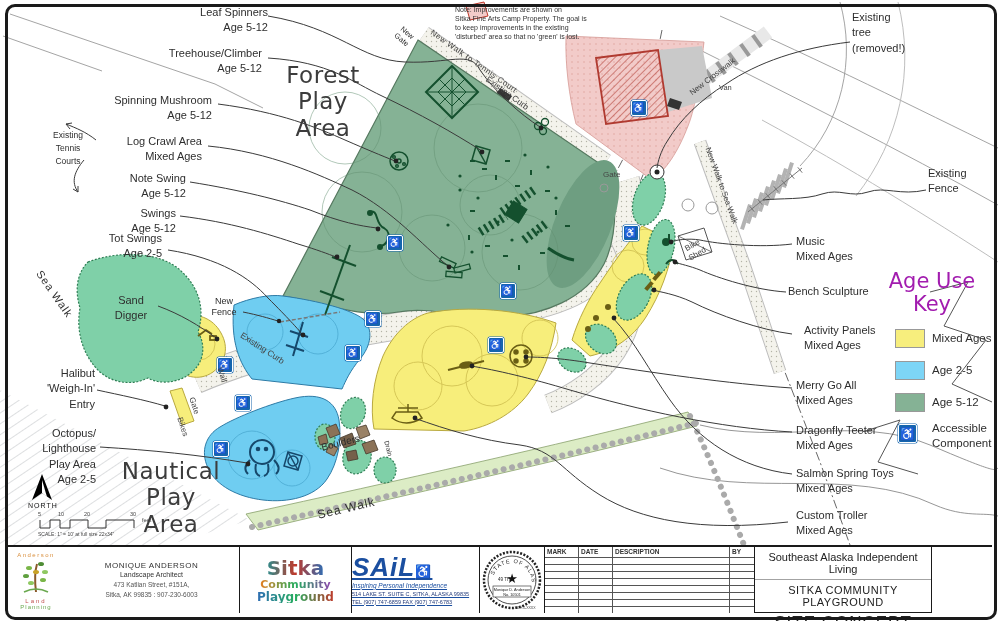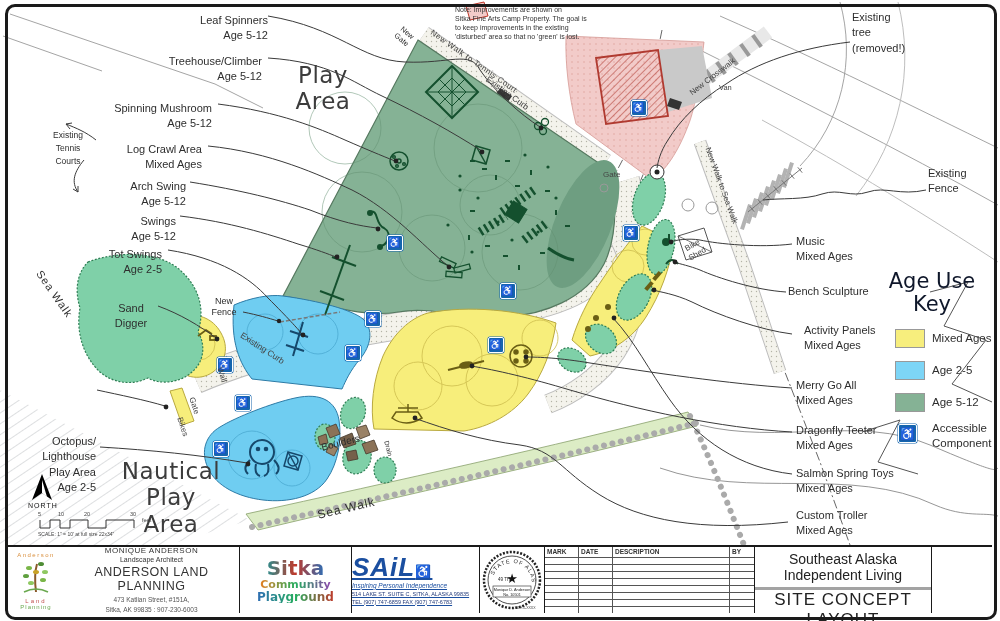--- a/index.html
+++ b/index.html
@@ -1,31 +1,31 @@
 <!DOCTYPE html>
 <html><head>
 <meta charset="utf-8">
 <style>
   html,body{margin:0;padding:0;background:#fff;}
   #sheet{position:relative;width:1000px;height:621px;background:#fff;font-family:"Liberation Sans",sans-serif;overflow:hidden;}
   #border{position:absolute;left:5px;top:4px;width:986px;height:610px;border:3px solid #1a1a1a;border-radius:10px;pointer-events:none;z-index:5;}
   #map{position:absolute;left:0;top:0;z-index:1;}
   .lbl{position:absolute;color:#2e2e2e;z-index:3;}
   .lbl span{display:block;}
-  .fl{text-align:right;font-size:11px;line-height:1.4;margin-top:8px;}
+  .fl{text-align:right;font-size:11px;line-height:1.4;}
   .fr{text-align:left;font-size:11px;line-height:1.4;}
   .title-lg{font-family:"DejaVu Sans",sans-serif;font-size:23px;line-height:1.15;letter-spacing:.5px;color:#3c3c3c;text-align:center;}
   .rot{transform-origin:left top;white-space:nowrap;}
   .tiny{font-size:8px;color:#444;}
   .acc{position:absolute;width:14px;height:14px;background:#1565ae;border:1px solid #fff;border-radius:2px;color:#fff;z-index:2;
        display:flex;align-items:center;justify-content:center;box-shadow:0 0 0 .5px #1565ae;}
   .acc::after{content:"♿";font-size:10px;line-height:1;}
   .note{font-size:7px;line-height:1.3;color:#333;width:160px;}
   
-  .legend-title{font-family:"DejaVu Sans",sans-serif;font-size:21px;line-height:1.1;color:#0f172a;text-align:center;}
+  .legend-title{font-family:"DejaVu Sans",sans-serif;font-size:21px;line-height:1.1;color:#a21caf;text-align:center;}
   .sw{position:absolute;width:28px;height:17px;border:.5px solid #999;}
   .legend-label{position:absolute;font-size:11.5px;color:#2e2e2e;line-height:1.3;}
   .acc-lg{width:17px;height:17px;}
   .acc-lg::after{font-size:12px;}
   
   #tblock{position:absolute;left:8px;top:545px;width:984px;height:66px;display:flex;z-index:4;background:#fff;border-top:2px solid #1a1a1a;font-family:"Liberation Sans",sans-serif;}
   .tb{border-right:1.5px solid #1a1a1a;height:100%;box-sizing:border-box;position:relative;}
   .and{width:232px;display:flex;align-items:center;}
   .and .txt{flex:1;text-align:center;color:#333;}
   .and .person{font-size:8px;letter-spacing:.5px;}
@@ -44,21 +44,21 @@
   .sail .big{font-size:26px;font-weight:bold;font-style:italic;letter-spacing:1px;line-height:1;}
   .sail .big .wc{font-size:13px;font-style:normal;}
   .sail .tag{font-size:6.5px;font-style:italic;margin:2px 0;}
   .sail .adr{font-size:5.5px;color:#223a7a;line-height:1.4;}
   .sealc{width:65px;display:flex;align-items:center;justify-content:center;}
   .rev{width:210px;display:flex;flex-direction:column;font-size:6.5px;color:#333;}
   .rev .r{display:flex;border-bottom:.5px solid #555;flex:1;}
   .rev .c{border-right:.5px solid #555;padding:1px 2px;box-sizing:border-box;}
   .rev .c1{width:34px;}.rev .c2{width:34px;}.rev .c3{flex:1;}.rev .c4{width:24px;border-right:none;}
   .proj{width:177px;display:flex;flex-direction:column;text-align:center;color:#222;}
-  .proj .client{font-size:14px;padding:4px 2px;border-bottom:3px solid #a3a3a3;}
+  .proj .client{font-size:11px;padding:4px 2px;border-bottom:1px solid #a3a3a3;}
   .proj .pname{font-size:11px;letter-spacing:.5px;padding:4px 2px;border-bottom:1px solid #1a1a1a;}
   .proj .stitle{font-size:17px;letter-spacing:1px;flex:1;display:flex;align-items:center;justify-content:center;}
   .info{width:60px;border-right:none;display:flex;flex-direction:column;font-size:5.5px;color:#333;}
   .info .f{display:flex;justify-content:space-between;border-bottom:.5px solid #555;padding:1.5px 2px;}
   .info .num{flex:1;display:flex;align-items:center;justify-content:center;font-size:20px;color:#111;font-family:"Liberation Sans",sans-serif;}
   .northlbl{font-size:7px;letter-spacing:1px;color:#111;}
   .scale-cap{font-size:5px;color:#444;}
   .scale-tick{position:absolute;font-size:5.5px;color:#444;}
 </style>
 </head>
@@ -464,34 +464,39 @@
     </div>
 <div class="lbl fl" style="left:62px;top:93px;width:150px">
       <span>Spinning Mushroom</span>
       <span>Age 5-12</span>
     </div>
 <div class="lbl fl" style="left:52px;top:134px;width:150px">
       <span>Log Crawl Area</span>
       <span>Mixed Ages</span>
     </div>
 <div class="lbl fl" style="left:36px;top:171px;width:150px">
-      <span>Arch Swing</span>
+      <span>Note Swing</span>
       <span>Age 5-12</span>
     </div>
 <div class="lbl fl" style="left:26px;top:206px;width:150px">
       <span>Swings</span>
       <span>Age 5-12</span>
     </div>
-<div class="lbl fl" style="left:12px;top:239px;width:150px">
+<div class="lbl fl" style="left:12px;top:231px;width:150px">
       <span>Tot Swings</span>
       <span>Age 2-5</span>
     </div>
 <div class="lbl fl" style="left:105px;top:293px;width:52px;text-align:center">
       <span>Sand</span>
       <span>Digger</span>
+    </div>
+<div class="lbl fl" style="left:20px;top:366px;width:75px">
+      <span>Halibut</span>
+      <span>'Weigh-In'</span>
+      <span>Entry</span>
     </div>
 <div class="lbl fl" style="left:14px;top:426px;width:82px">
       <span>Octopus/</span>
       <span>Lighthouse</span>
       <span>Play Area</span>
       <span>Age 2-5</span>
     </div>
 <div class="lbl" style="left:28px;top:129px;width:80px;text-align:center;font-size:8.5px;line-height:1.5">
       <span>Existing</span>
       <span>Tennis</span>
@@ -529,20 +534,21 @@
 <div class="lbl fr" style="left:796px;top:466px">
       <span>Salmon Spring Toys</span>
       <span>Mixed Ages</span>
     </div>
 <div class="lbl fr" style="left:796px;top:508px">
       <span>Custom Troller</span>
       <span>Mixed Ages</span>
     </div>
 
 <div class="lbl title-lg" style="left:258px;top:62px;width:130px">
+      <span>Forest</span>
       <span>Play</span>
       <span>Area</span>
     </div>
 <div class="lbl title-lg" style="left:106px;top:458px;width:130px">
       <span>Nautical</span>
       <span>Play</span>
       <span>Area</span>
     </div>
 
 <div class="lbl rot" style="left:404px;top:24px;transform:rotate(40deg);font-size:7.5px;text-align:center;line-height:1.2">
@@ -612,21 +618,20 @@
         <ellipse cx="24" cy="22" rx="3" ry="2" fill="#7ab648"></ellipse>
             <ellipse cx="12" cy="25" rx="3" ry="2" fill="#8fc861"></ellipse>
         <ellipse cx="17" cy="14" rx="3" ry="2" fill="#c9a227"></ellipse>
       </svg>
       <div class="w2">Land</div>
       <div class="w3">Planning</div>
     </div>
     <div class="txt">
       <div class="person">MONIQUE ANDERSON</div>
       <div class="role">Landscape Architect</div>
-      <div class="firm">ANDERSON LAND PLANNING</div>
       <div class="addr"><span>473 Katlian Street, #151A,</span><br><span>Sitka, AK 99835 : 907-230-6003</span></div>
     </div>
   </div>
   <div class="tb sitka">
     <div class="s1">Sitka</div>
     <div class="s2">Community</div>
     <div class="s3">Playground</div>
   </div>
   <div class="tb sail">
     <div class="big"><span>SAiL</span><span class="wc">♿</span></div>
@@ -698,18 +703,19 @@
         </div>
     <div class="r" style="border-bottom:none">
           <div class="c c1"></div>
           <div class="c c2"></div>
           <div class="c c3"></div>
           <div class="c c4"></div>
         </div>
   </div>
   <div class="tb proj">
     <div class="client">Southeast Alaska Independent Living</div>
+    <div class="pname">SITKA COMMUNITY PLAYGROUND</div>
     <div class="stitle">SITE CONCEPT LAYOUT</div>
   </div>
 </div>
 
 <div id="border"></div>
 </div>
 
 </body></html>

